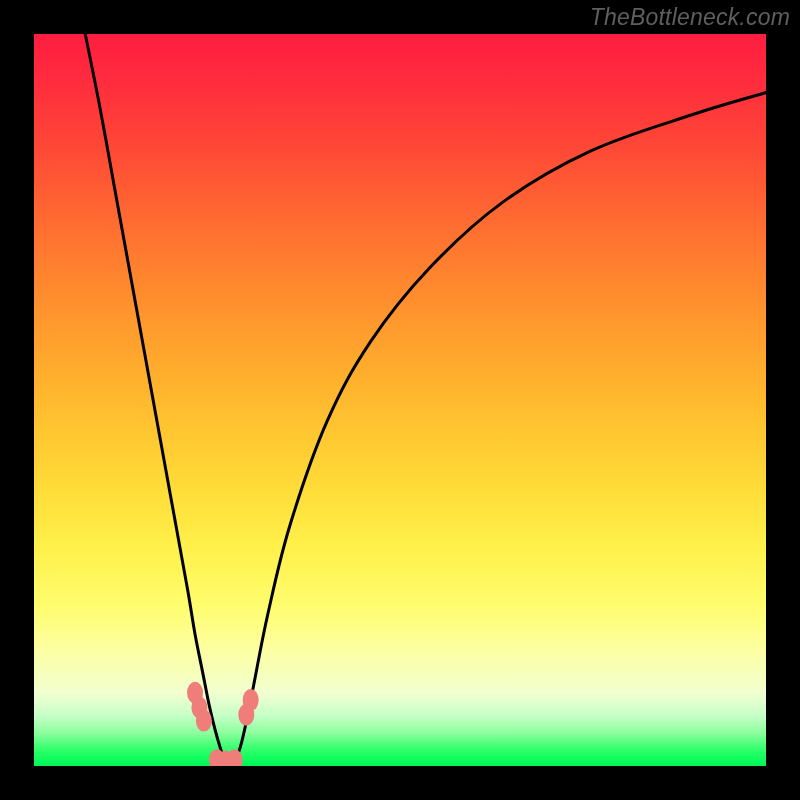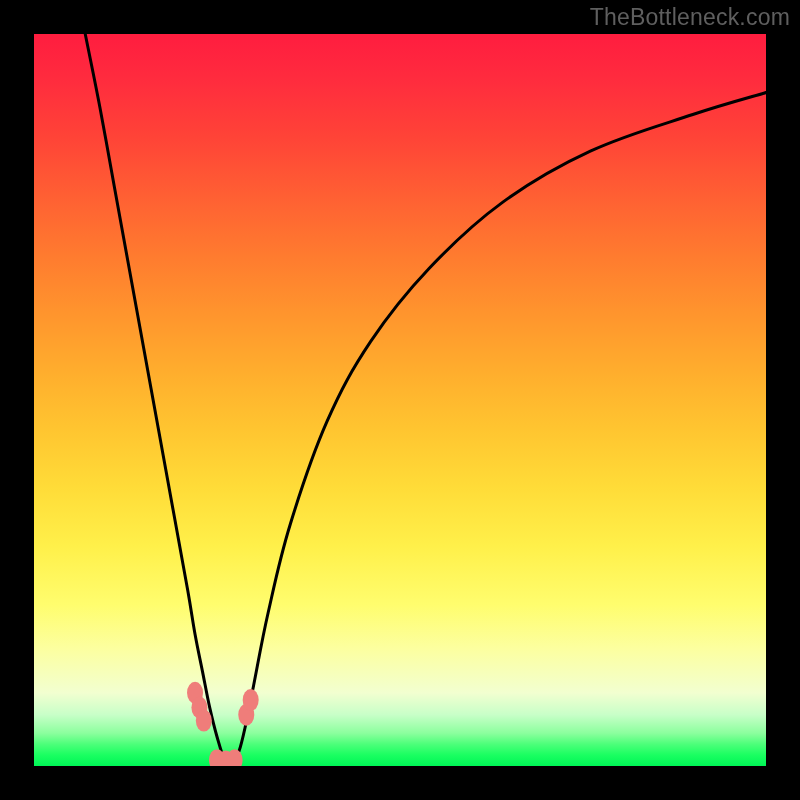--- a/index.html
+++ b/index.html
@@ -53,20 +53,21 @@
   }
   .watermark {
     position: absolute;
     top: 4px;
     right: 10px;
     color: #5f5f5f;
     font-size: 23px;
     font-weight: 500;
     letter-spacing: 0.2px;
     user-select: none;
+    font-style: italic;
   }
   svg.curve {
     position: absolute;
     inset: 0;
     width: 732px;
     height: 732px;
   }
   .bead {
     fill: #ef7d7a;
     stroke: none;

